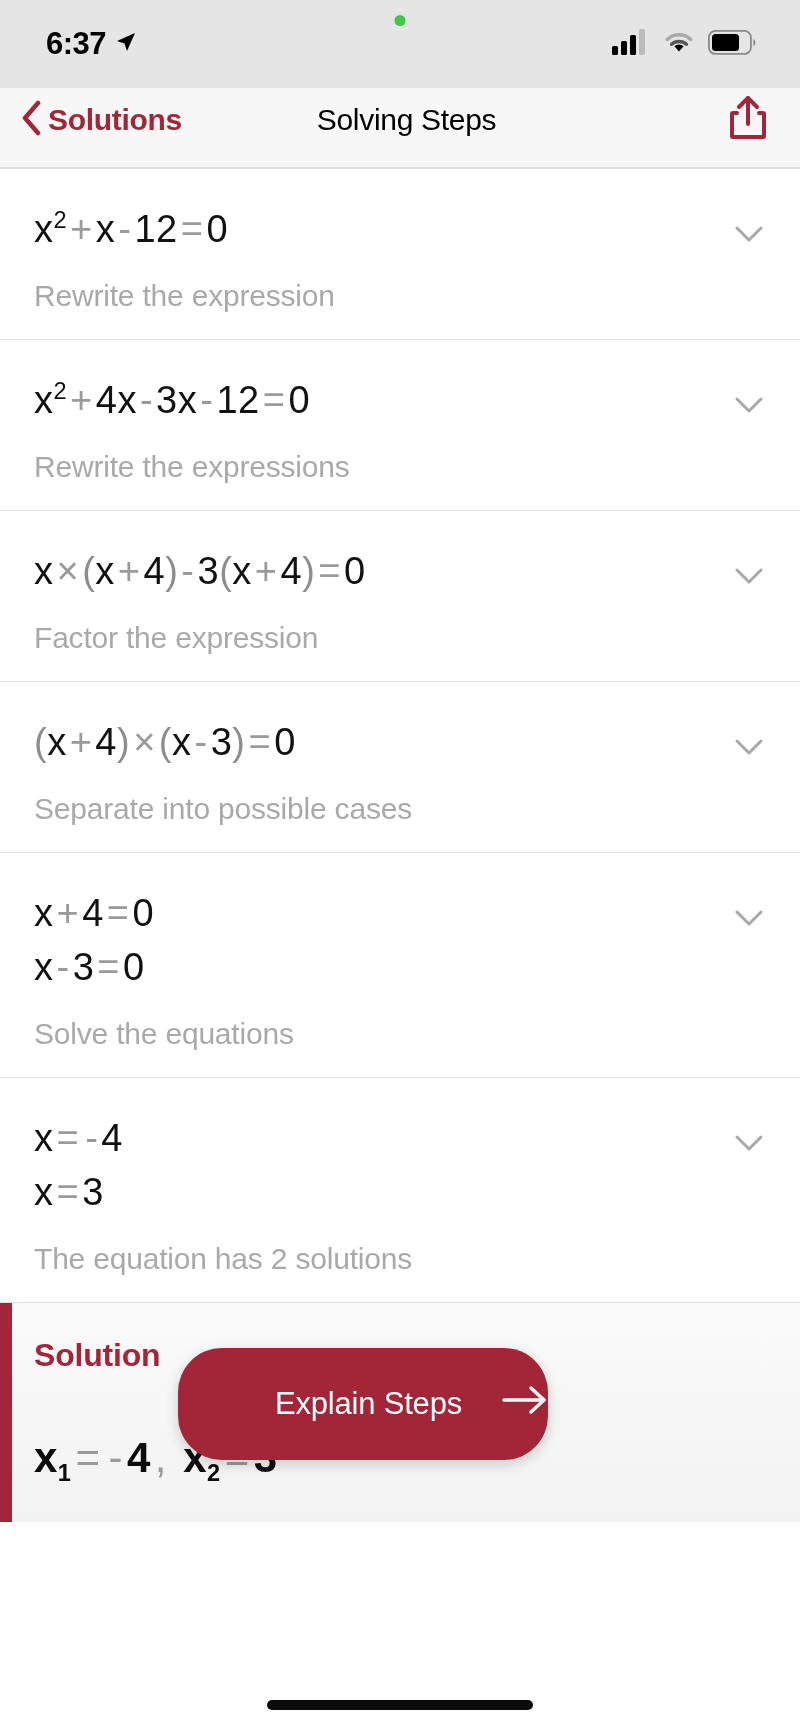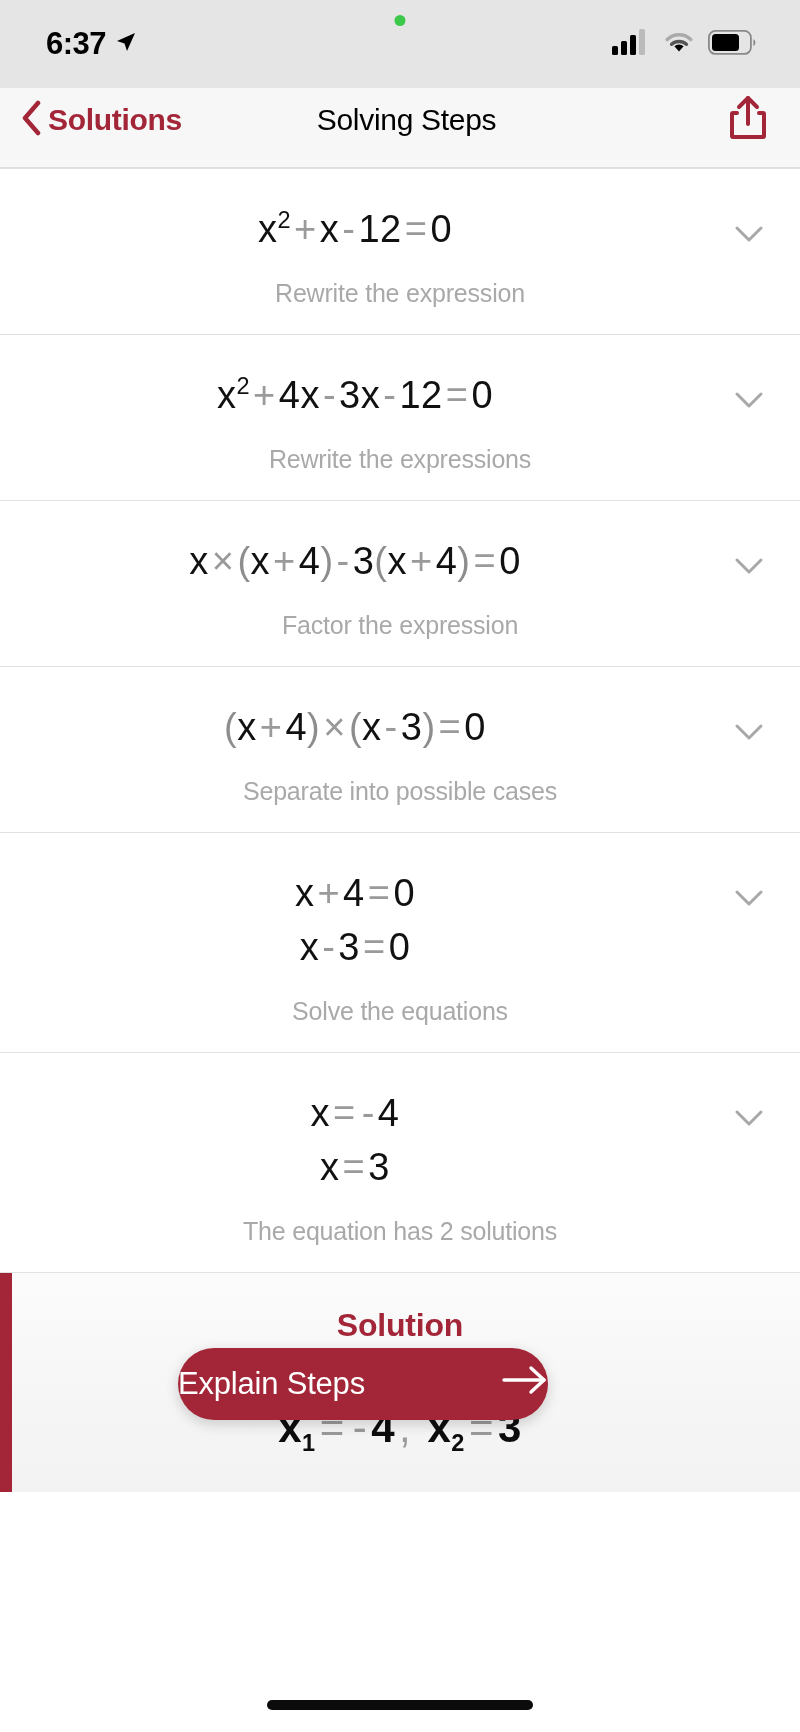--- a/index.html
+++ b/index.html
@@ -39,37 +39,37 @@
     font-size:30px; color:#a32638; font-weight:600; letter-spacing:-0.3px;
   }
   .nav-title {
     position:absolute; left:13px; right:0; text-align:center;
     font-size:30px; font-weight:400; color:#000; letter-spacing:-0.3px;
     pointer-events:none;
   }
   .nav-share { margin-left:auto; z-index:2; cursor:pointer; display:flex; }
 
   
-  .steps { position:relative; background:#fff;text-align:center; }
+  .steps { position:relative; background:#fff; }
   .step {
     position:relative;
     padding:34px 34px 26px 34px;
     border-top:1px solid #e2e2e2;
   }
   .step:first-child { border-top:1px solid #e2e2e2; }
   .expr-line {
     font-size:38px; color:#111; line-height:1.42;
     letter-spacing:0.5px; white-space:nowrap;
     padding-right:90px;
   }
   .expr-line .op { color:#9a9a9a; padding:0 3px; }
   .expr-line .paren { color:#8d8d8d; font-weight:300; }
   .expr-line sup { font-size:0.62em; vertical-align:super; line-height:0; }
   .step-desc {
-    margin-top:22px; font-size:25px; color:#a9a9a9; letter-spacing:-0.2px;
+    margin-top:22px; font-size:30px; color:#a9a9a9; letter-spacing:-0.2px;
   }
   .chev {
     position:absolute; right:34px; top:48px;
     width:34px; height:34px; cursor:pointer;
   }
 
   
   .solution-block {
     position:relative;
     border-top:1px solid #e2e2e2;
@@ -85,23 +85,23 @@
   .sol-expr {
     margin-top:60px; font-size:42px; font-weight:700; color:#0d0d0d;
     white-space:nowrap; letter-spacing:0.5px;
   }
   .sol-expr .op { color:#9a9a9a; font-weight:400; padding:0 4px; }
   .sol-expr sub { font-size:0.56em; vertical-align:sub; line-height:0; }
 
   
   .explain-btn {
     position:absolute; left:178px; top:1348px;
-    width:370px; height:72px; border-radius:44px;
+    width:370px; height:112px; border-radius:44px;
     background:#a32638; color:#fff;
-    display:flex; align-items:center; justify-content:space-between; gap:40px;
+    display:flex; align-items:center; justify-content:flex-end; gap:40px;
     font-size:31px; letter-spacing:-0.2px;
     box-shadow:0 4px 14px rgba(0,0,0,0.18);
     cursor:pointer; z-index:40;
   }
 
   
   .home-indicator {
     position:absolute; bottom:22px; left:50%; transform:translateX(-50%);
     width:266px; height:10px; border-radius:5px; background:#0b0b0b;
   }

